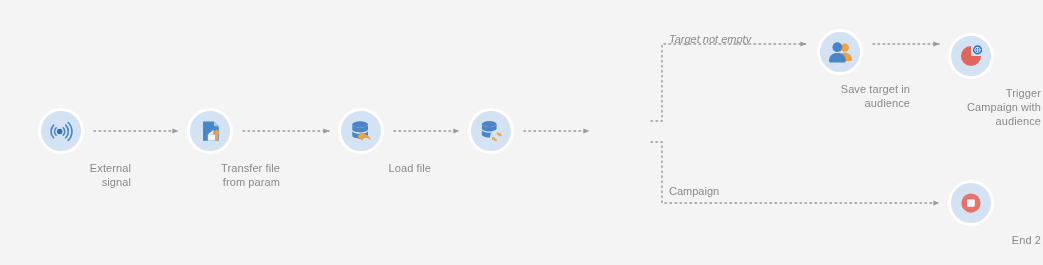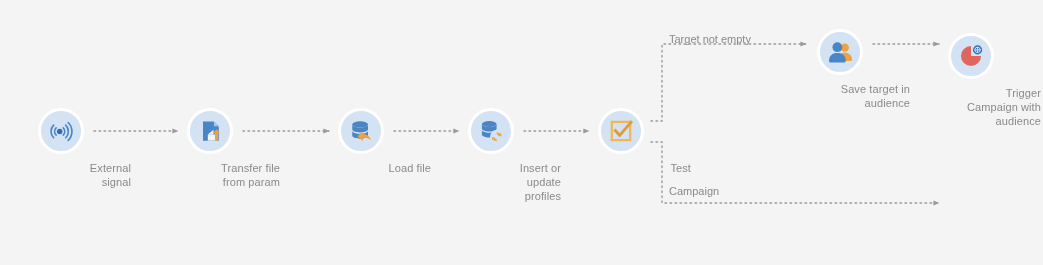--- a/index.html
+++ b/index.html
@@ -148,34 +148,22 @@
         </g>
         <circle cx="22.5" cy="22.5" r="7.6" fill="#d3e3f3"></circle>
         <g fill="#efa240">
           <path d="M22.5 17.3 a5.2 5.2 0 0 1 4.7 3 l-2.1 1 a2.9 2.9 0 0 0-2.6-1.7 Z"></path>
           <path d="M27.6 18.3 l0.3 3.9 l-3.8-1 Z"></path>
           <path d="M22.5 27.7 a5.2 5.2 0 0 1-4.7-3 l2.1-1 a2.9 2.9 0 0 0 2.6 1.7 Z"></path>
           <path d="M17.4 26.7 l-0.3-3.9 l3.8 1 Z"></path>
         </g>
       </svg>
     </div>
-    <div class="node-label">Insert or
-update
-profiles</div>
-  </div>
-
-  <div class="node" style="left:621px; top:108px;">
-    <div class="node-circle">
-      <svg class="node-icon" viewBox="0 0 32 32">
-        <path d="M5.5 5.5 h21 v21 h-21 Z" fill="none" stroke="#efb854" stroke-width="2.6"></path>
-        <path d="M9.5 15.5 l5 5.5 l13-15" fill="none" stroke="#e09a38" stroke-width="3.2" stroke-linecap="square" stroke-linejoin="miter"></path>
-      </svg>
-    </div>
-    <div class="node-label">Test</div>
-  </div>
+  </div>
+
 
   <div class="node" style="left:840px; top:29px;">
     <div class="node-circle">
       <svg class="node-icon" viewBox="0 0 32 32">
         <g fill="#efa240">
           <circle cx="21.5" cy="11" r="4.8"></circle>
           <path d="M21.5 16.8 c5 0 7.8 2.6 8.2 7.5 c0.1 1.3-0.5 2-1.8 2 H15 c-1.3 0-1.9-0.7-1.8-2 c0.5-4.9 3.3-7.5 8.3-7.5 Z"></path>
         </g>
         <g fill="#4a86c5">
           <circle cx="13" cy="10.5" r="5.6"></circle>
@@ -197,18 +185,27 @@
           <circle cx="23.5" cy="9" r="3.1"></circle>
           <path d="M23.5 5.9 v6.2 M20.4 9 h6.2"></path>
         </g>
       </svg>
     </div>
     <div class="node-label">Trigger
 Campaign with
 audience</div>
   </div>
 
-
-  <div class="edge-label" style="left:669px; top:32px;">Target not empty</div>
+  <div class="node" style="left:971px; top:180px;">
+    <div class="node-circle">
+      <svg class="node-icon" viewBox="0 0 32 32">
+        <circle cx="16" cy="16" r="11" fill="#e8736b"></circle>
+        <rect x="11.6" y="11.6" width="8.8" height="8.8" rx="1.3" fill="#f2f6fa"></rect>
+      </svg>
+    </div>
+    <div class="node-label">End 2</div>
+  </div>
+
+  <div class="edge-label" style="left:669px; top:32px;font-style:italic;">Target not empty</div>
 
   <div class="edge-label" style="left:669px; top:184px;">Campaign</div>
 
 </div>
 
 </body></html>

